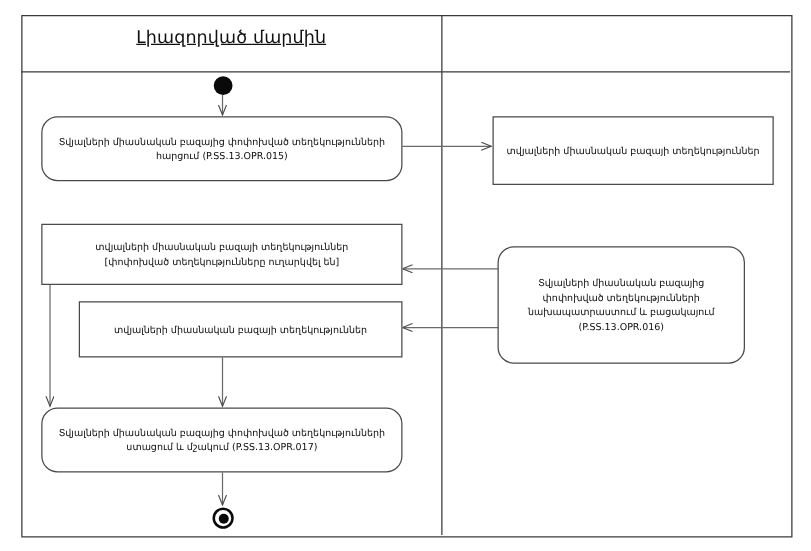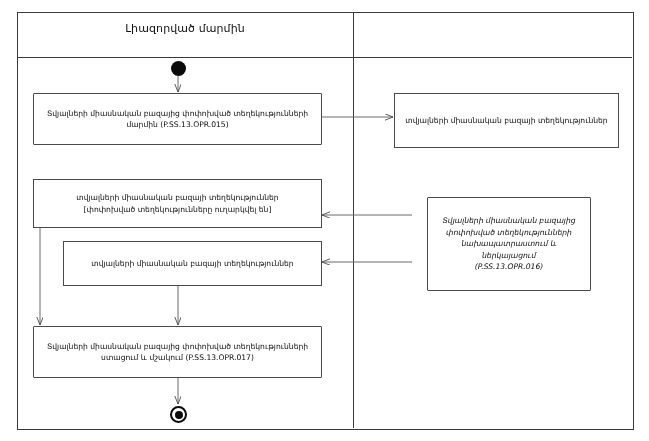--- a/index.html
+++ b/index.html
@@ -6,26 +6,26 @@
   body{
     width:649px;height:441px;
     font-family:"DejaVu Sans","Liberation Sans",sans-serif;
     color:#000;overflow:hidden;position:relative;
   }
   #canvas{position:absolute;left:0;top:0;width:649px;height:441px;}
   .swimlane-frame{
     position:absolute;border:1px solid #3a3a3a;background:transparent;
   }
   .lane-title{
-    position:absolute;text-align:center;font-size:11px;
-    color:#111;letter-spacing:0.1px;white-space:nowrap;
+    position:absolute;text-align:center;font-size:14px;
+    color:#111;letter-spacing:0.1px;white-space:nowrap;text-decoration:underline;
   }
   .act{
     position:absolute;border:1px solid #4a4a4a;background:#ffffff;
-    border-radius:1px;box-sizing:border-box;
+    border-radius:13px;box-sizing:border-box;
     display:flex;align-items:center;justify-content:center;
   }
   .sq{ border-radius:0; }
   .act .txt{
     font-size:7.6px;line-height:11.5px;text-align:center;
     padding:0 7px;color:#0b0b0b;
   }
   .node-start{
     position:absolute;width:15px;height:15px;border-radius:50%;
     background:#0a0a0a;
@@ -76,35 +76,35 @@
     <path d="M178,276 L178,325" fill="none" stroke="#6a6a6a" stroke-width="1" marker-end="url(#ah)"></path>
 
     <line x1="178" y1="378" x2="178" y2="404" stroke="#6a6a6a" stroke-width="1" marker-end="url(#ah)"></line>
   </svg>
 
   <div class="node-start" style="left:171px;top:61px;"></div>
 
   <div class="act" style="left:33px;top:93px;width:289px;height:52px;">
     <div class="txt">
       <span>Տվյալների միասնական բազայից փոփոխված տեղեկությունների</span><br>
-      <span>մարմին (P.SS.13.OPR.015)</span>
+      <span>հարցում (P.SS.13.OPR.015)</span>
     </div>
   </div>
 
   <div class="act sq" style="left:394px;top:93px;width:225px;height:55px;">
     <div class="txt">
       <span>տվյալների միասնական բազայի տեղեկություններ</span><br>
     </div>
   </div>
 
-  <div class="act" style="left:427px;top:197px;width:164px;height:94px;font-style:italic;">
+  <div class="act" style="left:398px;top:197px;width:198px;height:94px;">
     <div class="txt">
       <span>Տվյալների միասնական բազայից</span><br>
       <span>փոփոխված տեղեկությունների</span><br>
-      <span>նախապատրաստում և ներկայացում</span><br>
+      <span>նախապատրաստում և բացակայում</span><br>
       <span>(P.SS.13.OPR.016)</span>
     </div>
   </div>
 
   <div class="act sq" style="left:33px;top:179px;width:289px;height:49px;">
     <div class="txt">
       <span>տվյալների միասնական բազայի տեղեկություններ</span><br>
       <span>[փոփոխված տեղեկությունները ուղարկվել են]</span>
     </div>
   </div>

